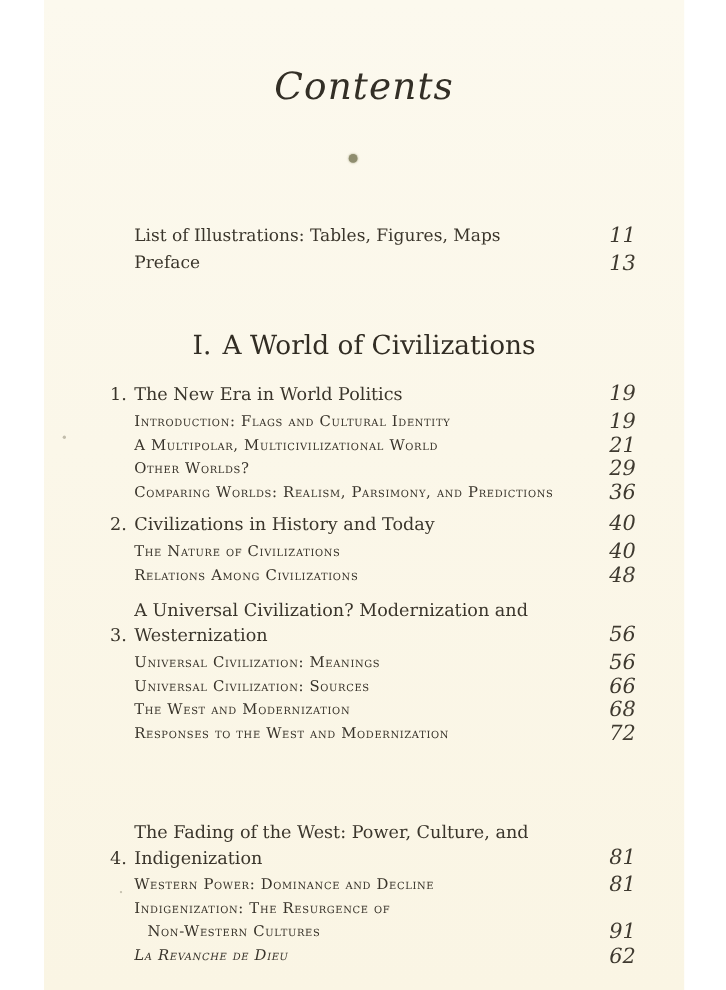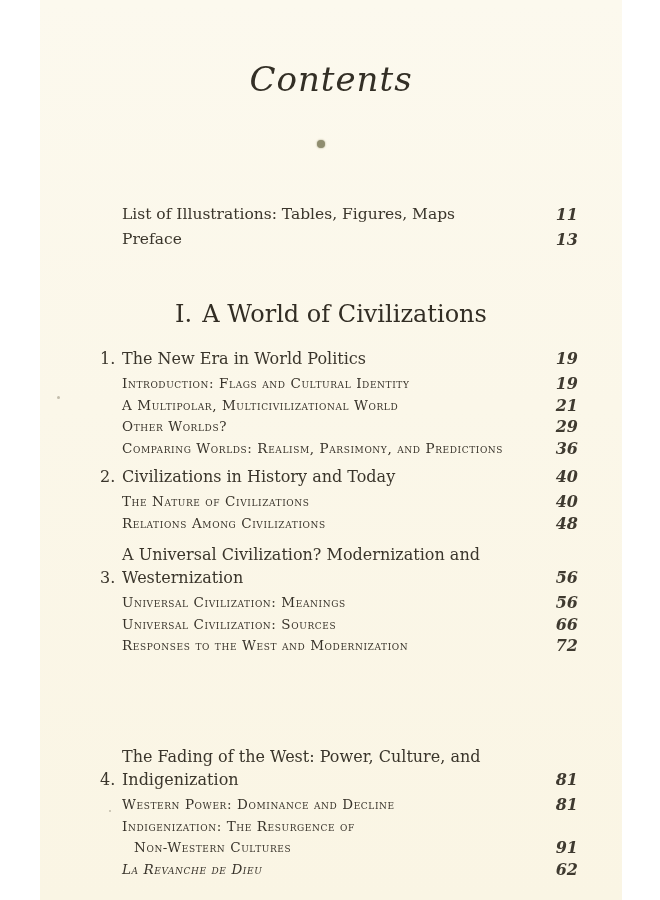--- a/index.html
+++ b/index.html
@@ -84,23 +84,22 @@
   }
   
   .sub-cont .sub-label { padding-left: 12px; }
   .sub-italic .sub-label { font-style: italic; }
 
   .pageno {
     flex: none;
     width: 38px;
     text-align: right;
     font-style: italic;
-    font-size: 16px;
+    font-size: 19px;
     color: #3f3a30;
-    font-weight: bold;
   }
 </style>
 </head>
 <body>
 
 <div class="canvas">
   <div class="page">
 
     <div class="book-title">Contents</div>
     <div class="ornament"></div>
@@ -175,20 +174,24 @@
       <div class="sub-list">
         <div class="row sub-row">
           <span class="sub-label">Universal Civilization: Meanings</span>
           <span class="pageno">56</span>
         </div>
         <div class="row sub-row">
           <span class="sub-label">Universal Civilization: Sources</span>
           <span class="pageno">66</span>
         </div>
         <div class="row sub-row">
+          <span class="sub-label">The West and Modernization</span>
+          <span class="pageno">68</span>
+        </div>
+        <div class="row sub-row">
           <span class="sub-label">Responses to the West and Modernization</span>
           <span class="pageno">72</span>
         </div>
       </div>
     </div>
 
 
     <div class="block chapter-block-4">
       <div class="row chapter-row">
         <span class="chapter-num">4.</span>

